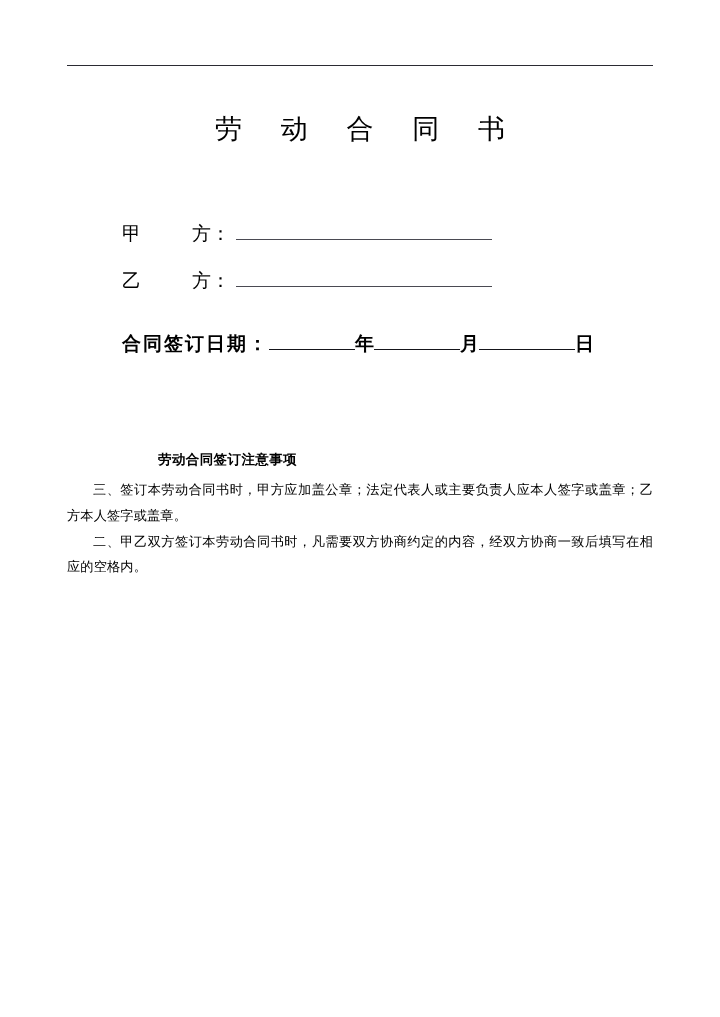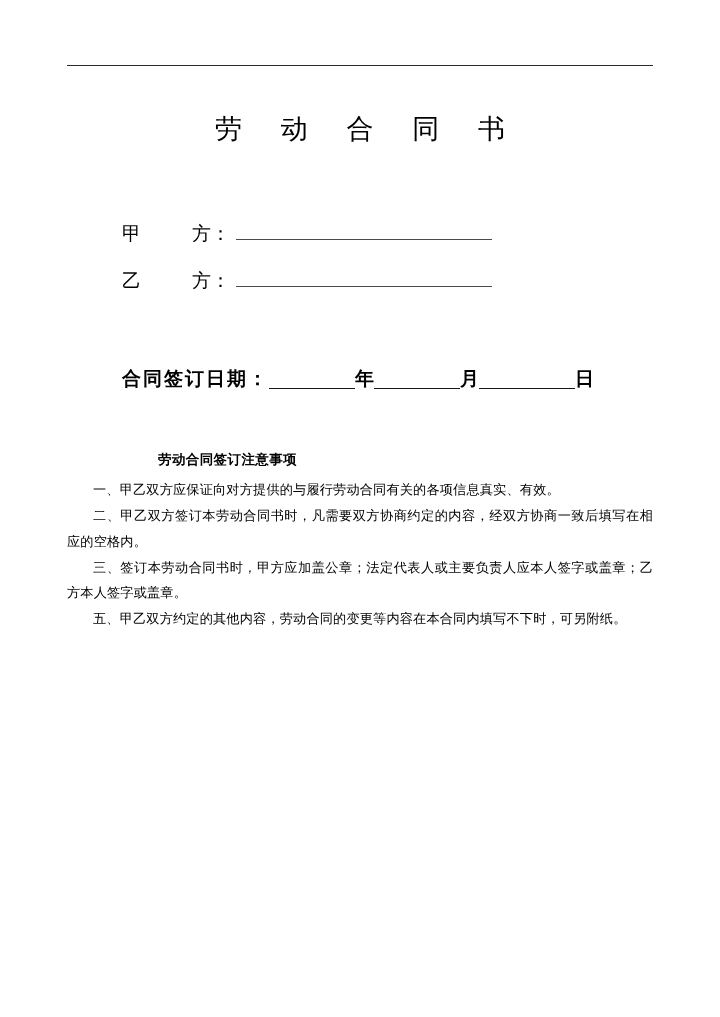--- a/index.html
+++ b/index.html
@@ -86,23 +86,22 @@
     margin-left: 2px;
   }
 
   
   .date-row {
     position: absolute;
     left: 122px;
     top: 330px;
     white-space: nowrap;
     display: flex;
-    align-items: center;
+    align-items: flex-start;
     font-weight: bold;
-    margin-top: 35px;
   }
   .date-label {
     font-size: 19px;
     line-height: 28px;
     letter-spacing: 2px;
   }
   .date-unit {
     font-size: 19px;
     line-height: 28px;
   }
@@ -173,19 +172,17 @@
     <span class="date-unit">年</span>
     <span class="date-blank m"></span>
     <span class="date-unit">月</span>
     <span class="date-blank d"></span>
     <span class="date-unit">日</span>
   </div>
 
   <div class="notes-heading">劳动合同签订注意事项</div>
 
   <div class="notes-body">
-    <p class="note-item">一、甲乙双方应保证向对方提供的与履行劳动合同有关的各项信息真实、有效。</p>
+    <p class="note-item">三、签订本劳动合同书时，甲方应加盖公章；法定代表人或主要负责人应本人签字或盖章；乙方本人签字或盖章。</p>
     <p class="note-item">二、甲乙双方签订本劳动合同书时，凡需要双方协商约定的内容，经双方协商一致后填写在相应的空格内。</p>
-    <p class="note-item">三、签订本劳动合同书时，甲方应加盖公章；法定代表人或主要负责人应本人签字或盖章；乙方本人签字或盖章。</p>
-    <p class="note-item">五、甲乙双方约定的其他内容，劳动合同的变更等内容在本合同内填写不下时，可另附纸。</p>
   </div>
 
 </div>
 
 </body></html>

